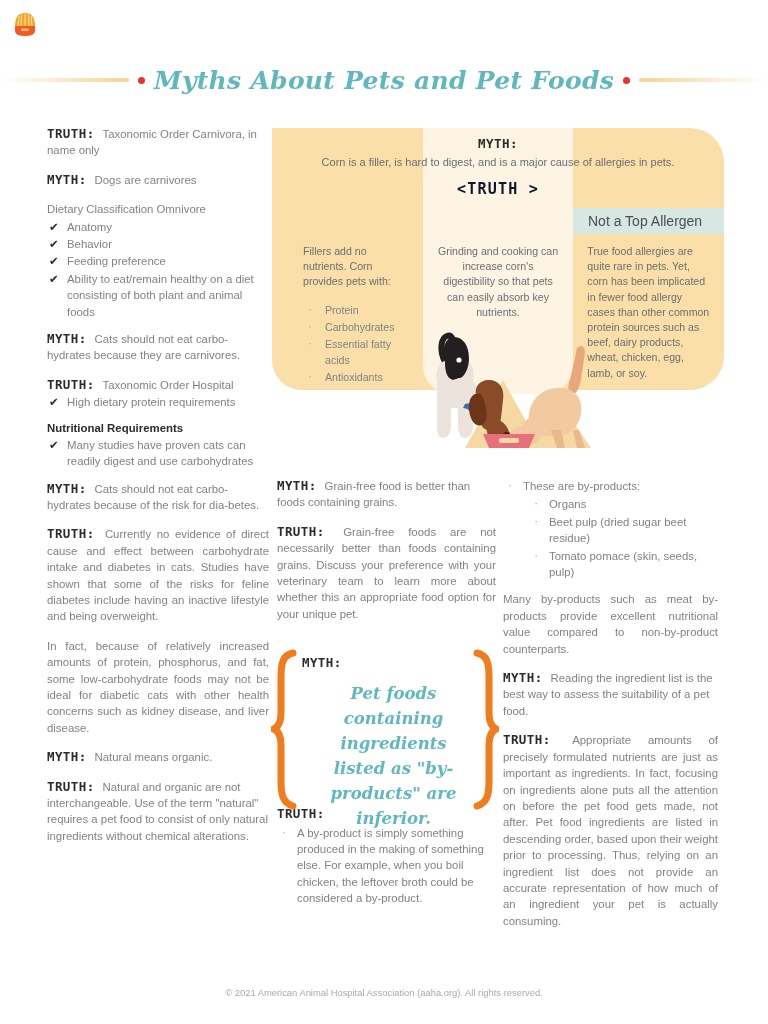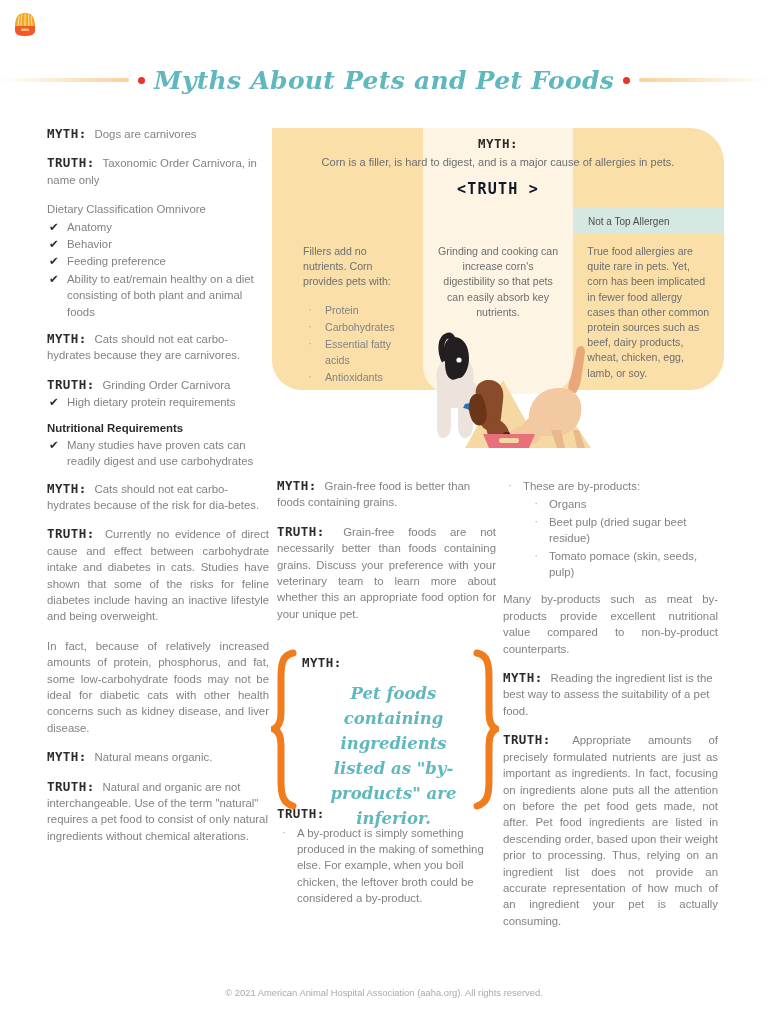--- a/index.html
+++ b/index.html
@@ -169,21 +169,21 @@
     height: 26px;
     background: #d6e8e2;
     z-index: 2;
     display: flex;
     border-radius: 0;
   }
   .panel-headband .hcell {
     flex: 1 1 0;
     display: flex;
     align-items: center;
-    font-size: 10px;
+    font-size: 14px;
     color: #4d4d4f;
     border-radius: 6px;
   }
   .panel-headband .hcell.c0 { padding-left: 14px; }
   .panel-headband .hcell.c1 { padding-left: 16px; }
   .panel-headband .hcell.c2 { padding-left: 14px; }
 
   .panel-cols {
     position: absolute;
     left: 0; right: 0;
@@ -303,42 +303,42 @@
   <div class="rule"></div>
   <div class="dot"></div>
   <div class="page-title">Myths About Pets and Pet Foods</div>
   <div class="dot"></div>
   <div class="rule right"></div>
 </div>
 
 <div class="col" id="col-left">
 
   <div class="para body-txt">
+    <span class="truth-label">TRUTH:  </span>
+    <span>Taxonomic Order Carnivora, in name only</span>
+  </div>
+  <div class="para body-txt">
     <span class="myth-label">MYTH:  </span>
     <span>Dogs are carnivores</span>
-  </div>
-  <div class="para body-txt">
-    <span class="truth-label">TRUTH:  </span>
-    <span>Taxonomic Order Carnivora, in name only</span>
   </div>
   <div class="body-txt" style="margin-bottom:1px">Dietary Classification Omnivore</div>
   <ul class="bullets">
     <li><span class="mk">✔</span><span>Anatomy</span></li>
     <li><span class="mk">✔</span><span>Behavior</span></li>
     <li><span class="mk">✔</span><span>Feeding preference</span></li>
     <li><span class="mk">✔</span><span>Ability to eat/remain healthy on a diet consisting of both plant and animal foods</span></li>
   </ul>
 
   <div class="para body-txt">
     <span class="myth-label">MYTH:  </span>
     <span>Cats should not eat carbo-hydrates because they are carnivores.</span>
   </div>
   <div class="body-txt" style="margin-bottom:1px">
     <span class="truth-label">TRUTH:  </span>
-    <span>Grinding Order Carnivora</span>
+    <span>Taxonomic Order Hospital</span>
   </div>
   <ul class="bullets">
     <li><span class="mk">✔</span><span>High dietary protein requirements</span></li>
   </ul>
   <div class="subhead">Nutritional Requirements</div>
   <ul class="bullets">
     <li><span class="mk">✔</span><span>Many studies have proven cats can readily digest and use carbohydrates</span></li>
   </ul>
 
   <div class="para body-txt">

